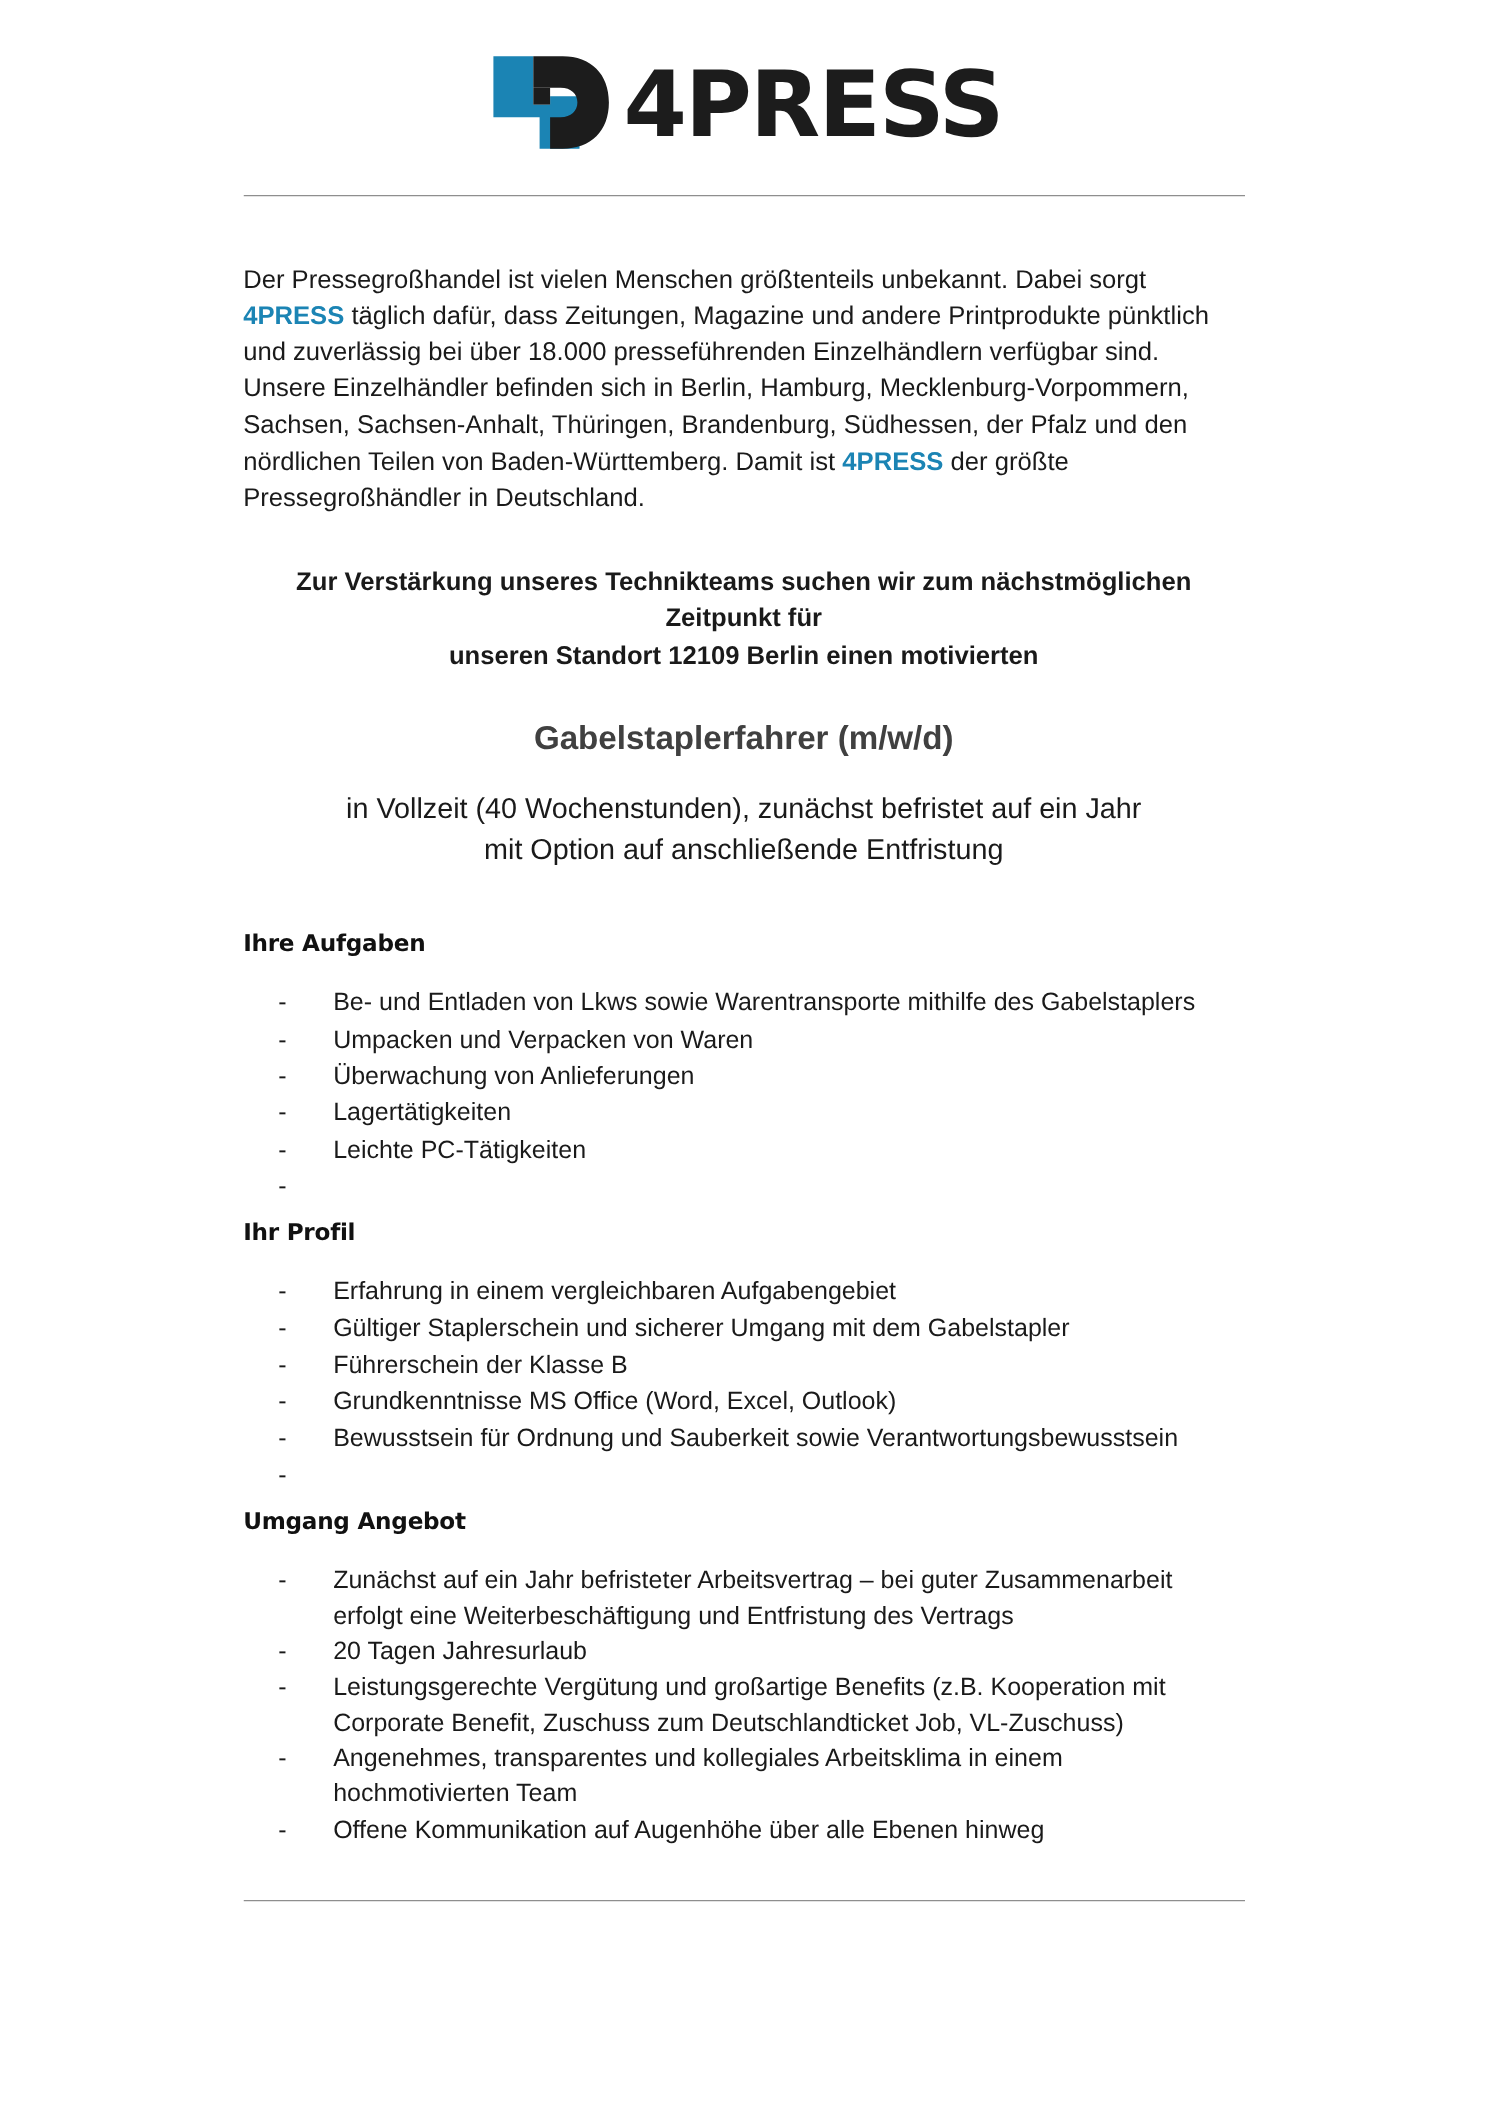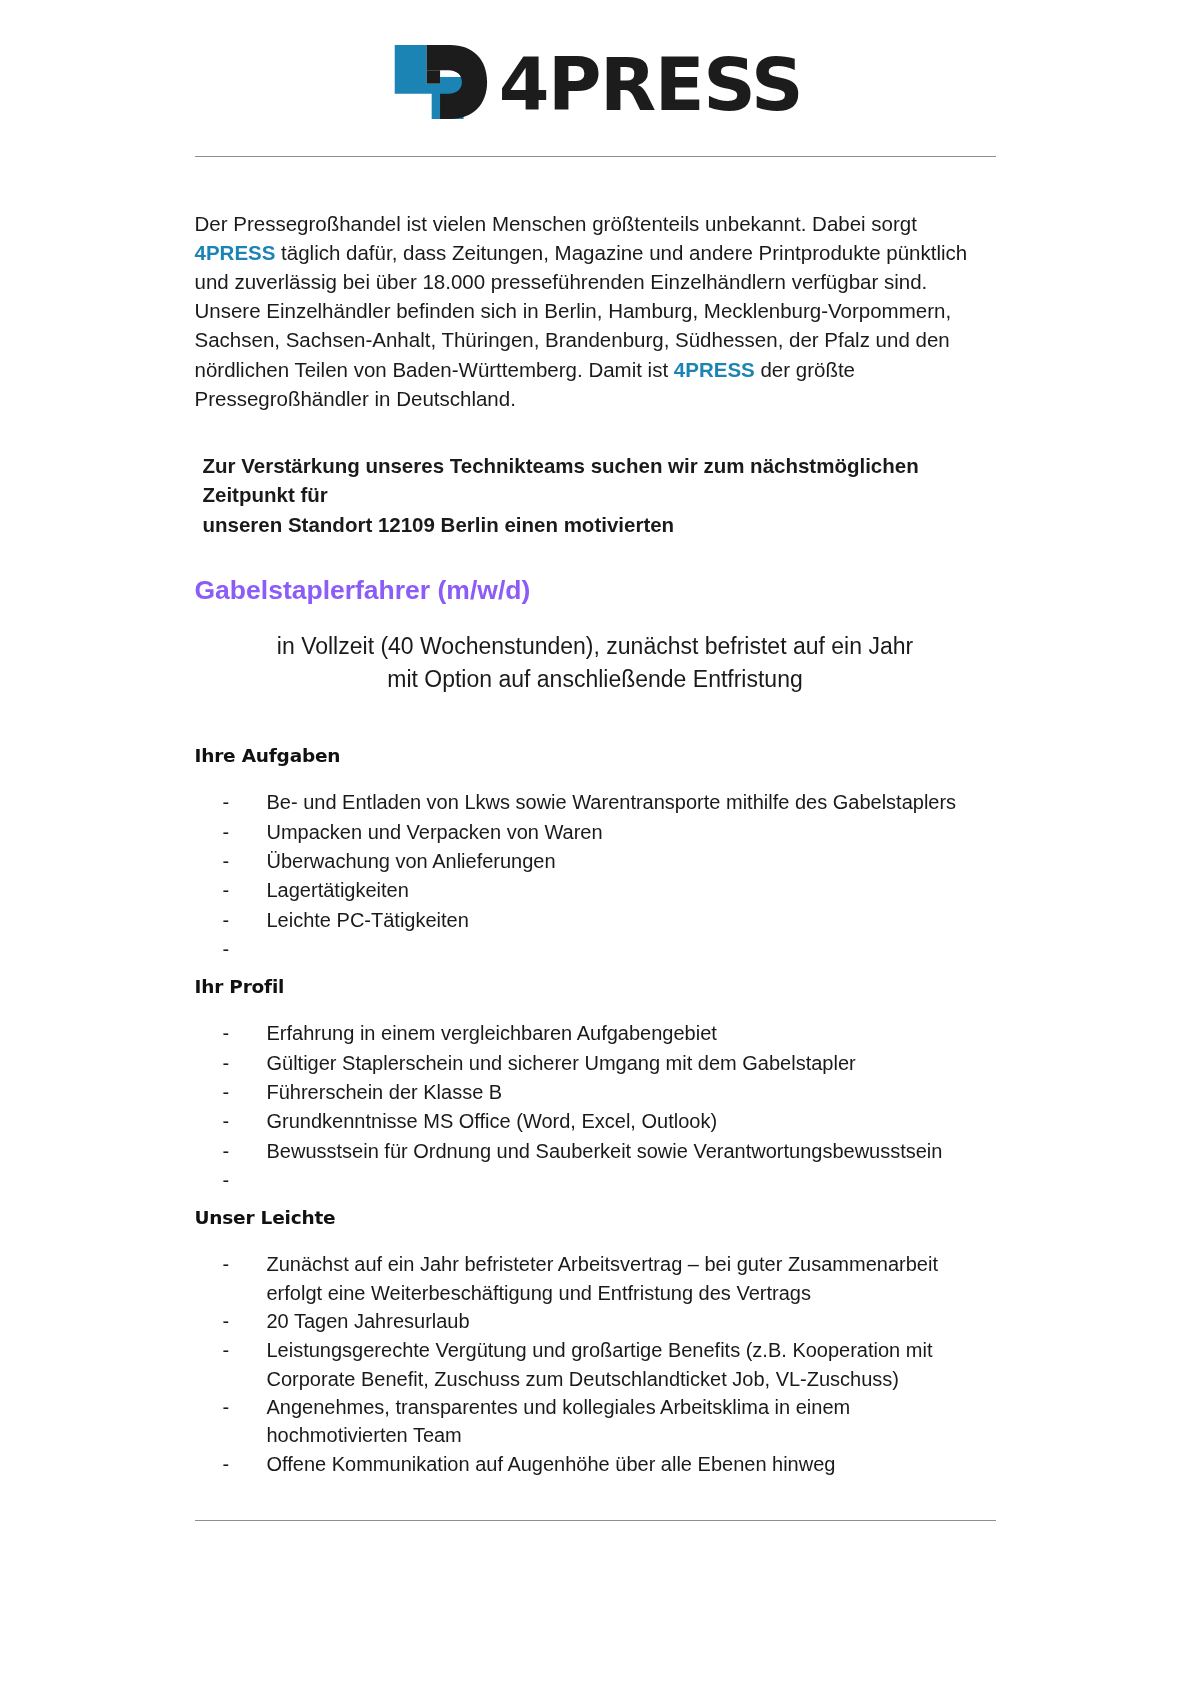--- a/index.html
+++ b/index.html
@@ -78,27 +78,28 @@
   .brand {
     color: #1b84b4;
     font-weight: bold;
   }
 
   .recruit-line {
     margin-top: 38px;
     font-weight: bold;
     font-size: 20.5px;
     line-height: 1.45;
+    text-align: center;
     padding: 0 8px;
   }
 
   .job-title {
     margin-top: 35px;
-    text-align: left;
-    color: #8b5cf6;
+    text-align: center;
+    color: #404040;
     font-weight: bold;
     font-size: 26.5px;
     letter-spacing: 0px;
   }
 
   .job-sub {
     margin-top: 24px;
     text-align: center;
     font-size: 23px;
     line-height: 1.42;
@@ -188,21 +189,21 @@
     <h2 class="section-head">Ihr Profil</h2>
     <ul class="bullets">
       <li><span class="dash">-</span><span>Erfahrung in einem vergleichbaren Aufgabengebiet</span></li>
       <li><span class="dash">-</span><span>Gültiger Staplerschein und sicherer Umgang mit dem Gabelstapler</span></li>
       <li><span class="dash">-</span><span>Führerschein der Klasse B</span></li>
       <li><span class="dash">-</span><span>Grundkenntnisse MS Office (Word, Excel, Outlook)</span></li>
       <li><span class="dash">-</span><span>Bewusstsein für Ordnung und Sauberkeit sowie Verantwortungsbewusstsein</span></li>
       <li><span class="dash">-</span></li>
     </ul>
 
-    <h2 class="section-head">Unser Leichte</h2>
+    <h2 class="section-head">Umgang Angebot</h2>
     <ul class="bullets">
       <li class="wrap"><span class="dash">-</span><span>Zunächst auf ein Jahr befristeter Arbeitsvertrag – bei guter Zusammenarbeit erfolgt eine Weiterbeschäftigung und Entfristung des Vertrags</span></li>
       <li><span class="dash">-</span><span>20 Tagen Jahresurlaub</span></li>
       <li class="wrap"><span class="dash">-</span><span>Leistungsgerechte Vergütung und großartige Benefits (z.B. Kooperation mit Corporate Benefit, Zuschuss zum Deutschlandticket Job, VL-Zuschuss)</span></li>
       <li class="wrap"><span class="dash">-</span><span>Angenehmes, transparentes und kollegiales Arbeitsklima in einem hochmotivierten Team</span></li>
       <li><span class="dash">-</span><span>Offene Kommunikation auf Augenhöhe über alle Ebenen hinweg</span></li>
     </ul>
 
   </div>
 

